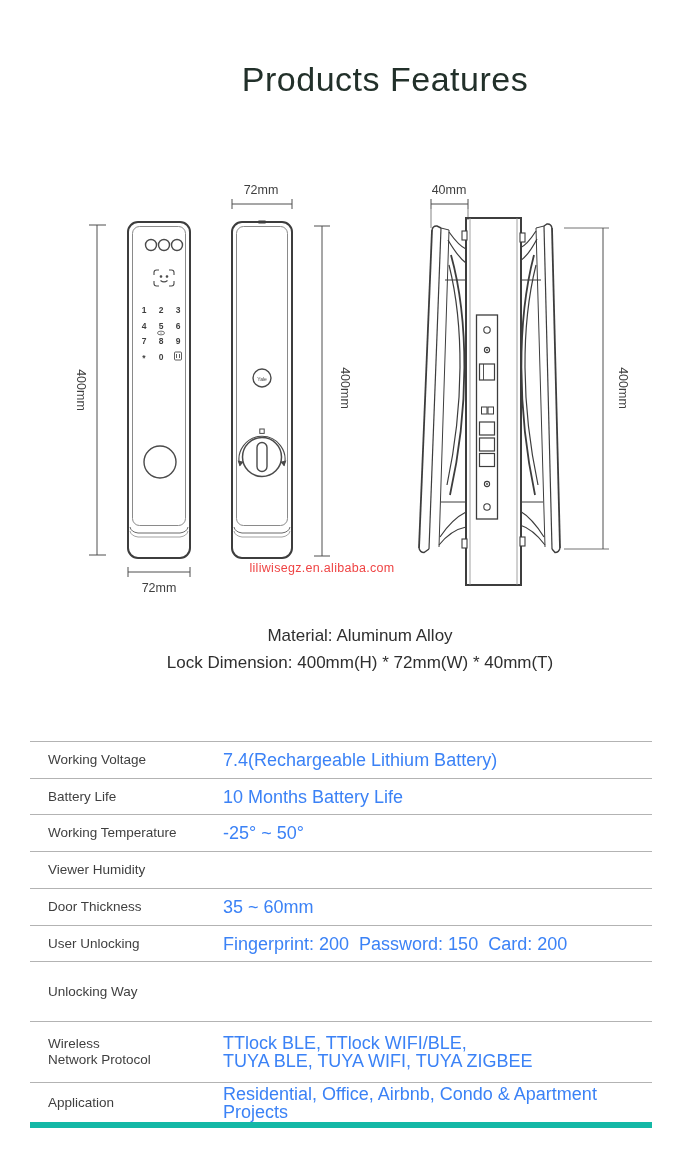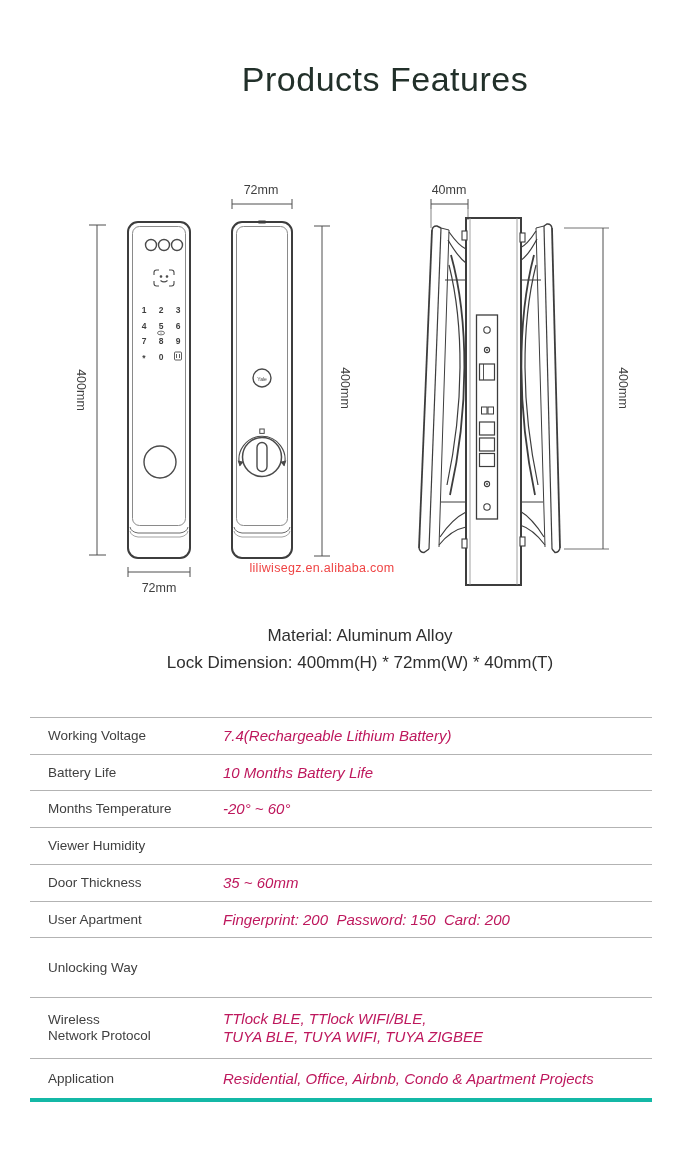--- a/index.html
+++ b/index.html
@@ -5,26 +5,26 @@
   html,body{margin:0;padding:0;background:#fff;}
   .page{position:relative;width:680px;height:1150px;background:#ffffff;overflow:hidden;
         font-family:"Liberation Sans", sans-serif;color:#333;}
   .title{position:absolute;top:60px;left:0;width:680px;text-align:center;
          font-size:34px;font-weight:400;letter-spacing:.5px;color:#22302a;padding-left:45px;}
   .diagram-svg{position:absolute;top:170px;left:0;}
   .watermark{position:absolute;top:561px;left:162px;width:320px;text-align:center;
              font-size:12.5px;color:#ef4444;letter-spacing:.3px;}
   .material-block{position:absolute;top:622px;left:0;width:680px;text-align:center;
                   font-size:17px;line-height:27px;color:#2f2f2f;padding-left:20px;}
-  .spec-table{position:absolute;top:717px;left:30px;width:622px;
-              border-bottom:4px solid #14b8a6;}
+  .spec-table{position:absolute;top:741px;left:30px;width:622px;
+              border-bottom:6px solid #14b8a6;}
   .spec-row{display:flex;align-items:center;border-top:1px solid #b3b3b3;box-sizing:border-box;}
   .spec-label{width:175px;flex:none;padding-left:18px;font-size:13.5px;line-height:16px;
               color:#3f3f3f;white-space:pre-wrap;}
-  .spec-value{flex:1;font-size:15px;line-height:18px;color:#be185d;white-space:pre-wrap;font-style:italic;}
+  .spec-value{flex:1;font-size:18px;line-height:18px;color:#3b82f6;white-space:pre-wrap;}
   .h37{min-height:37px}.h36{min-height:36px}.h60{min-height:60px}.h61{min-height:61px}.h40{min-height:40px}
   svg text{font-family:"Liberation Sans", sans-serif;fill:#3f3f3f;}
 </style>
 </head>
 <body>
 
 <div class="page">
 
   <div class="title">Products Features</div>
 
@@ -217,32 +217,32 @@
   <div class="spec-table">
     <div class="spec-row h37">
       <div class="spec-label">Working Voltage</div>
       <div class="spec-value">7.4(Rechargeable Lithium Battery)</div>
     </div>
     <div class="spec-row h36">
       <div class="spec-label">Battery Life</div>
       <div class="spec-value">10 Months Battery Life</div>
     </div>
     <div class="spec-row h37">
-      <div class="spec-label">Months Temperature</div>
-      <div class="spec-value">-20° ~ 60°</div>
+      <div class="spec-label">Working Temperature</div>
+      <div class="spec-value">-25° ~ 50°</div>
     </div>
     <div class="spec-row h37">
       <div class="spec-label">Viewer Humidity</div>
     </div>
     <div class="spec-row h37">
       <div class="spec-label">Door Thickness</div>
       <div class="spec-value">35 ~ 60mm</div>
     </div>
     <div class="spec-row h36">
-      <div class="spec-label">User Apartment</div>
+      <div class="spec-label">User Unlocking</div>
       <div class="spec-value">Fingerprint: 200  Password: 150  Card: 200</div>
     </div>
     <div class="spec-row h60">
       <div class="spec-label">Unlocking Way</div>
     </div>
     <div class="spec-row h61">
       <div class="spec-label">Wireless
 Network Protocol</div>
       <div class="spec-value">TTlock BLE, TTlock WIFI/BLE,
 TUYA BLE, TUYA WIFI, TUYA ZIGBEE</div>

